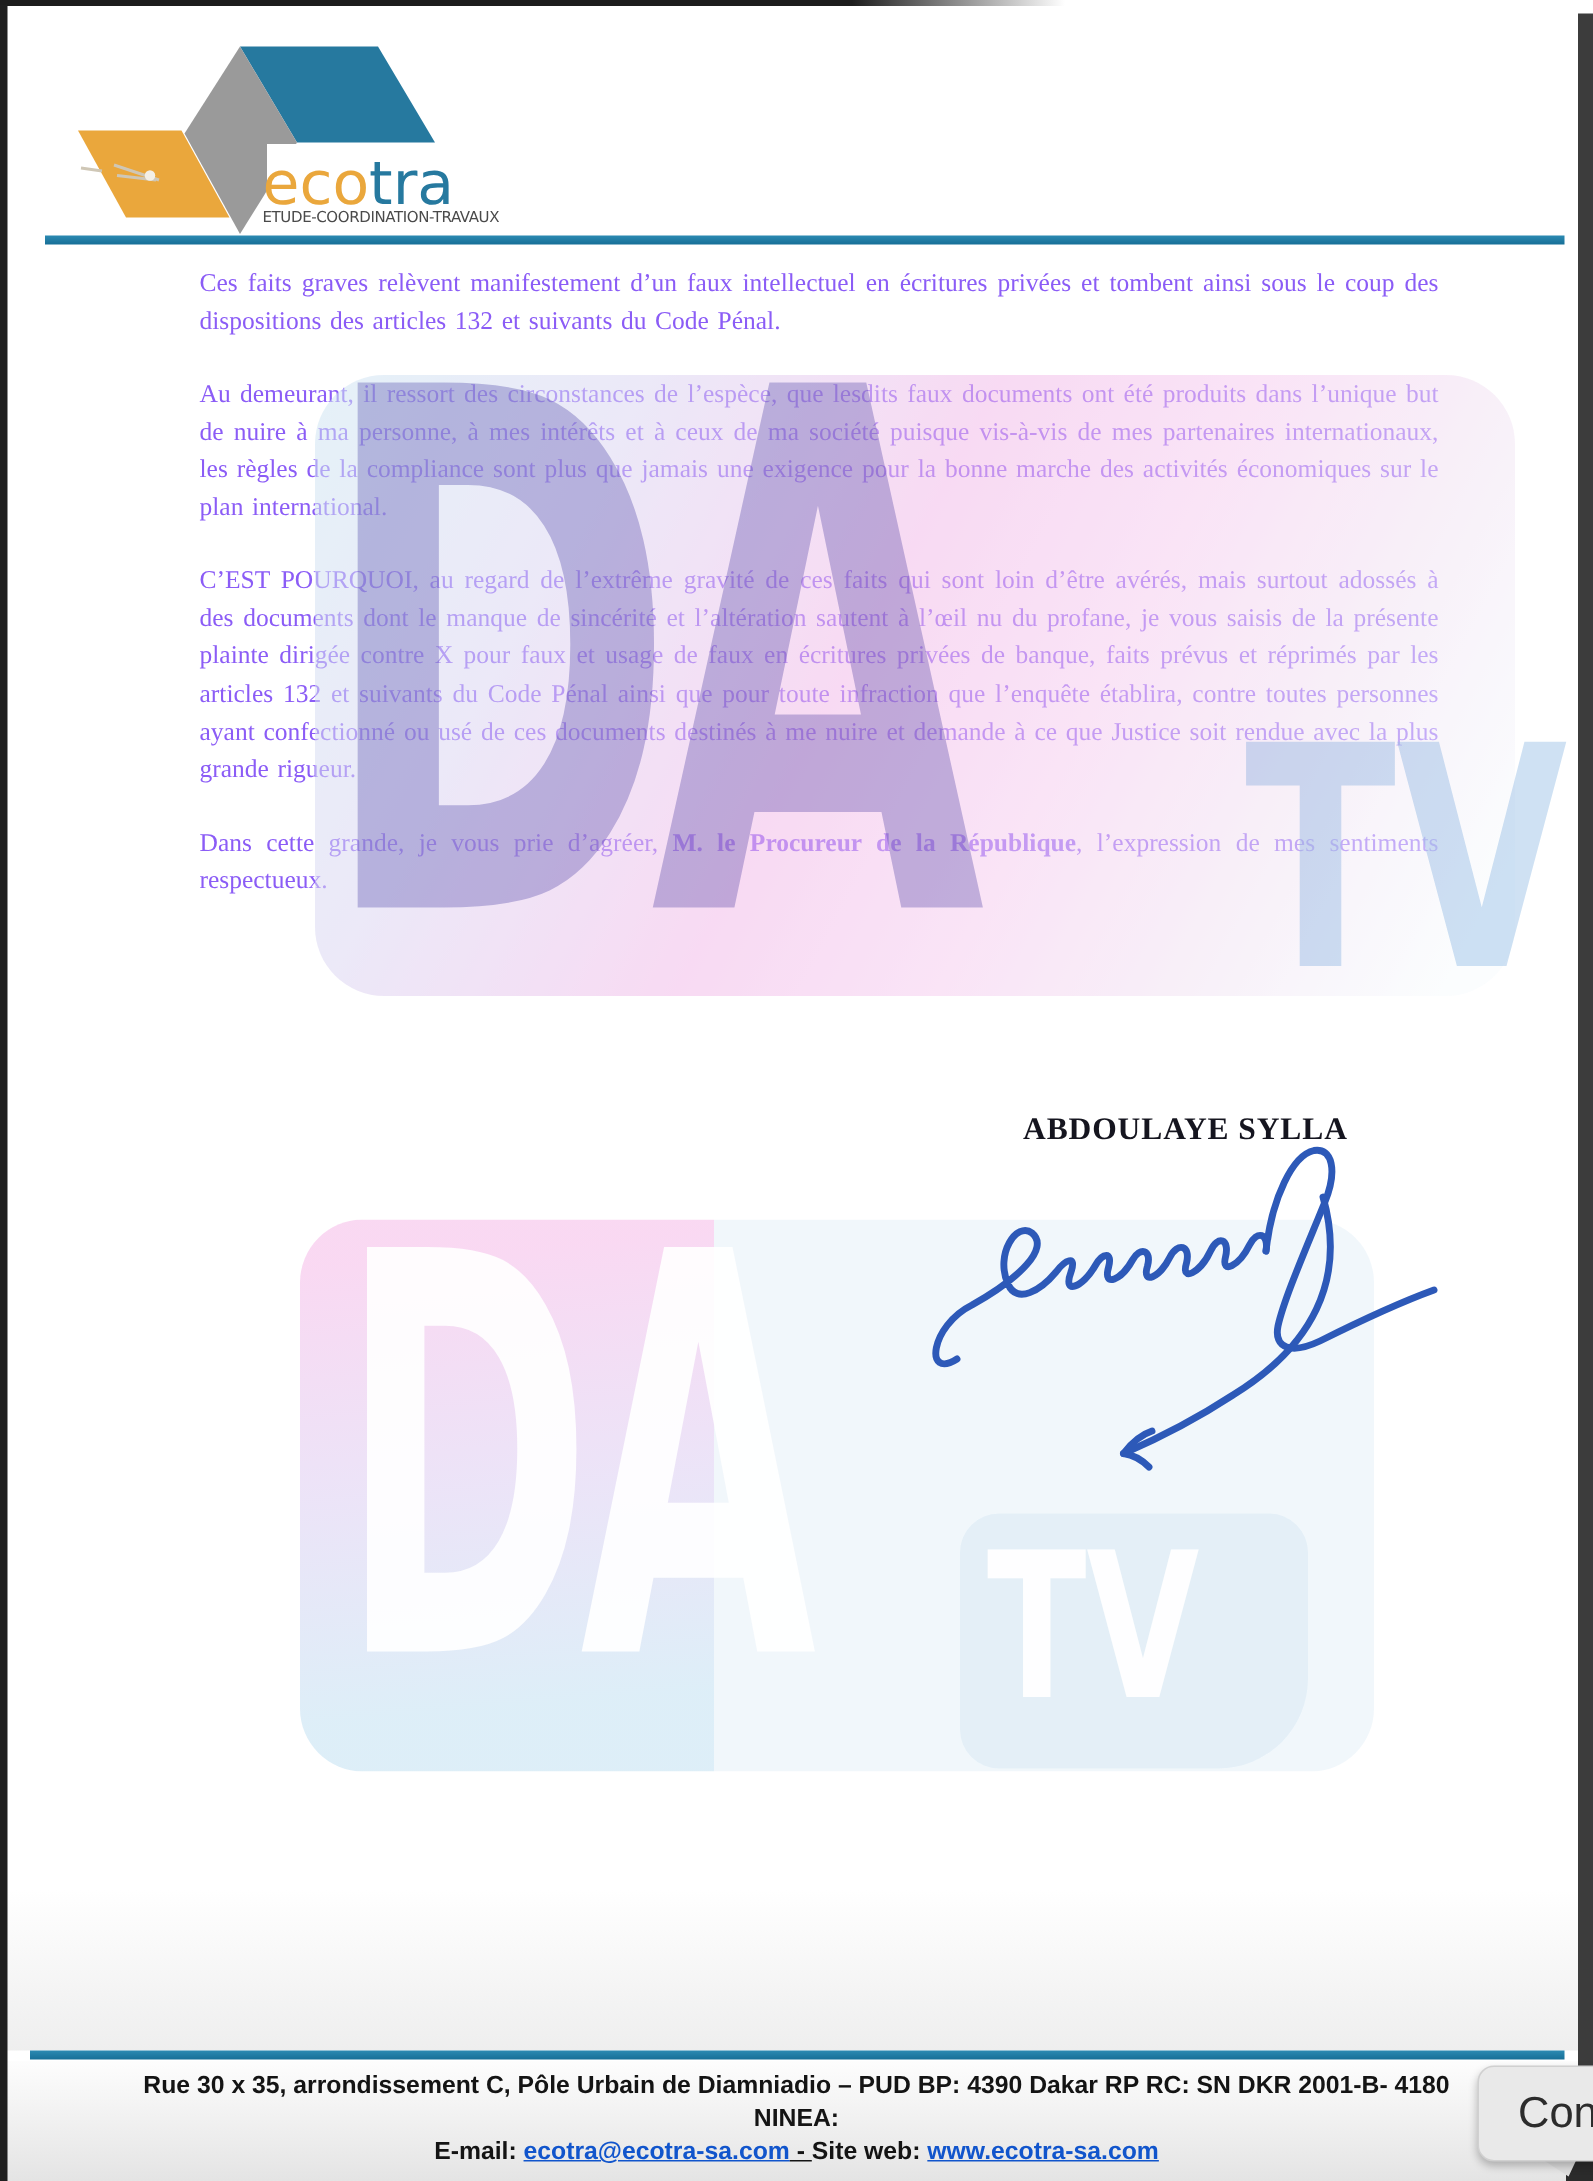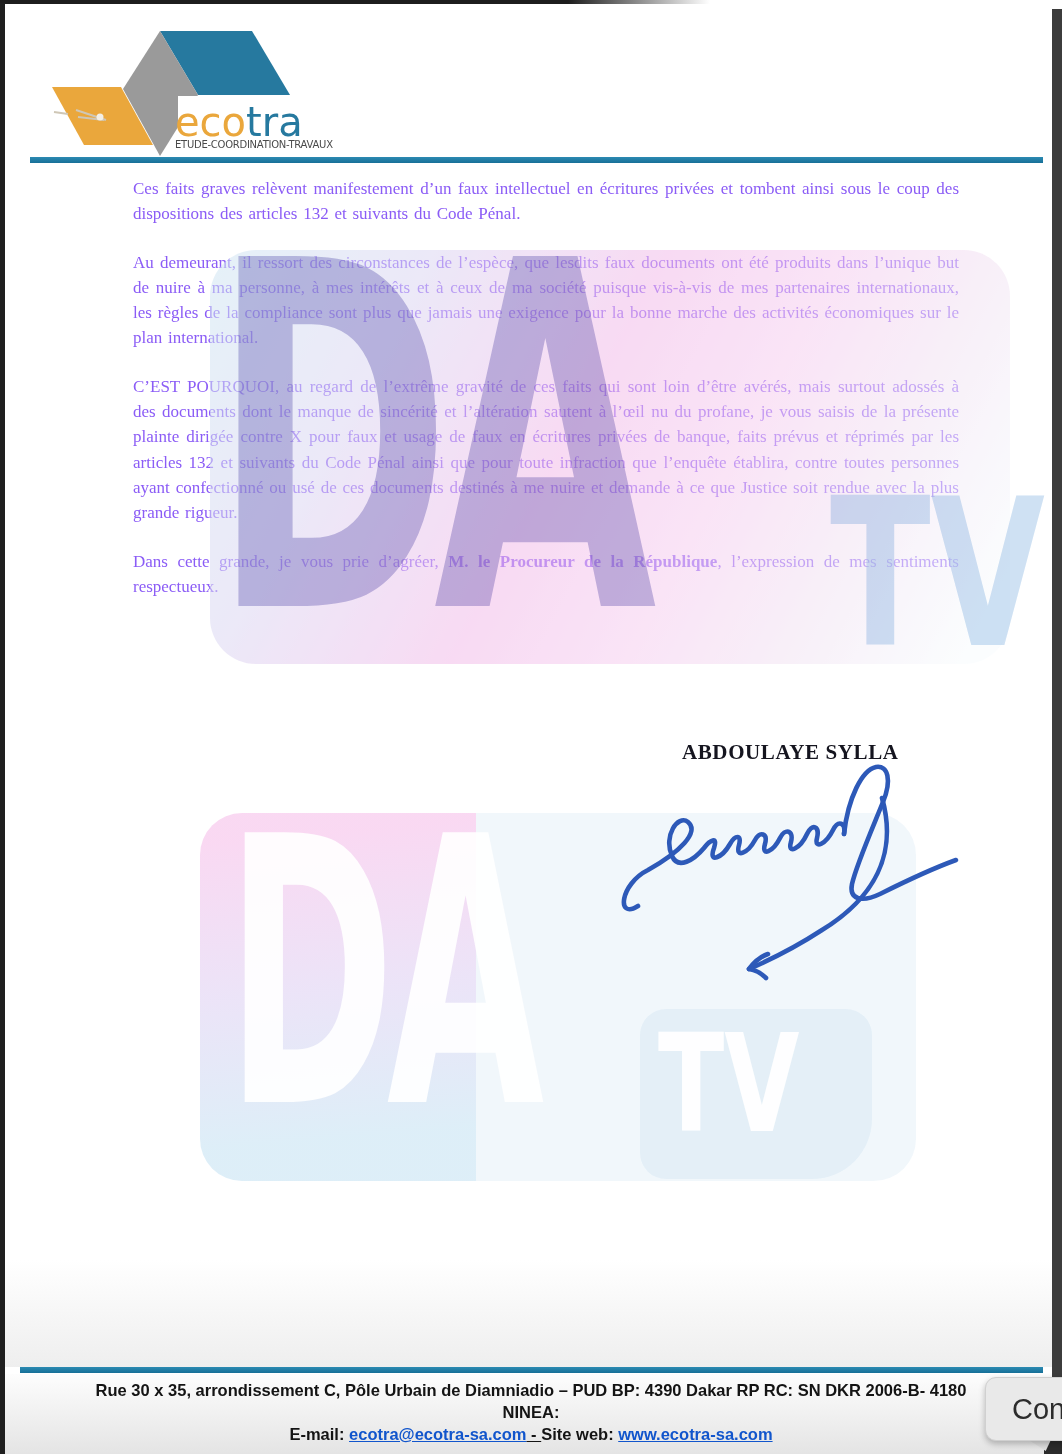--- a/index.html
+++ b/index.html
@@ -126,21 +126,21 @@
       <path d="M236,78 C240,42 254,14 268,11 C280,9 284,24 275,46 C262,78 248,110 244,128 C241,143 253,147 272,138 C300,124 326,112 348,104"></path>
       <path d="M274,42 C290,98 266,142 214,174 C191,189 164,203 141,213"></path>
       <path d="M141,213 C147,205 154,200 160,198 M141,213 C148,214 154,218 158,222"></path>
     </g>
   </svg>
 
   <div class="pre-footer-shade"></div>
   <div class="footer-shade"></div>
   <div class="footer-rule"></div>
   <div class="footer-text">
-    <div>Rue 30 x 35, arrondissement C, Pôle Urbain de Diamniadio – PUD  BP: 4390 Dakar RP  RC: SN DKR 2006-B- 4180  NINEA:</div>
+    <div>Rue 30 x 35, arrondissement C, Pôle Urbain de Diamniadio – PUD  BP: 4390 Dakar RP  RC: SN DKR 2001-B- 4180  NINEA:</div>
     <div><span>E-mail: </span><a href="#">ecotra@ecotra-sa.com</a><span class="footer-sep"> - </span><span>Site web: </span><a href="#">www.ecotra-sa.com</a></div>
   </div>
 
   <div class="tooltip-tail"></div>
   <div class="tooltip">
     <span class="label">Cont</span>
   </div>
 
   <div class="edge-top"></div>
   <div class="edge-left"></div>

